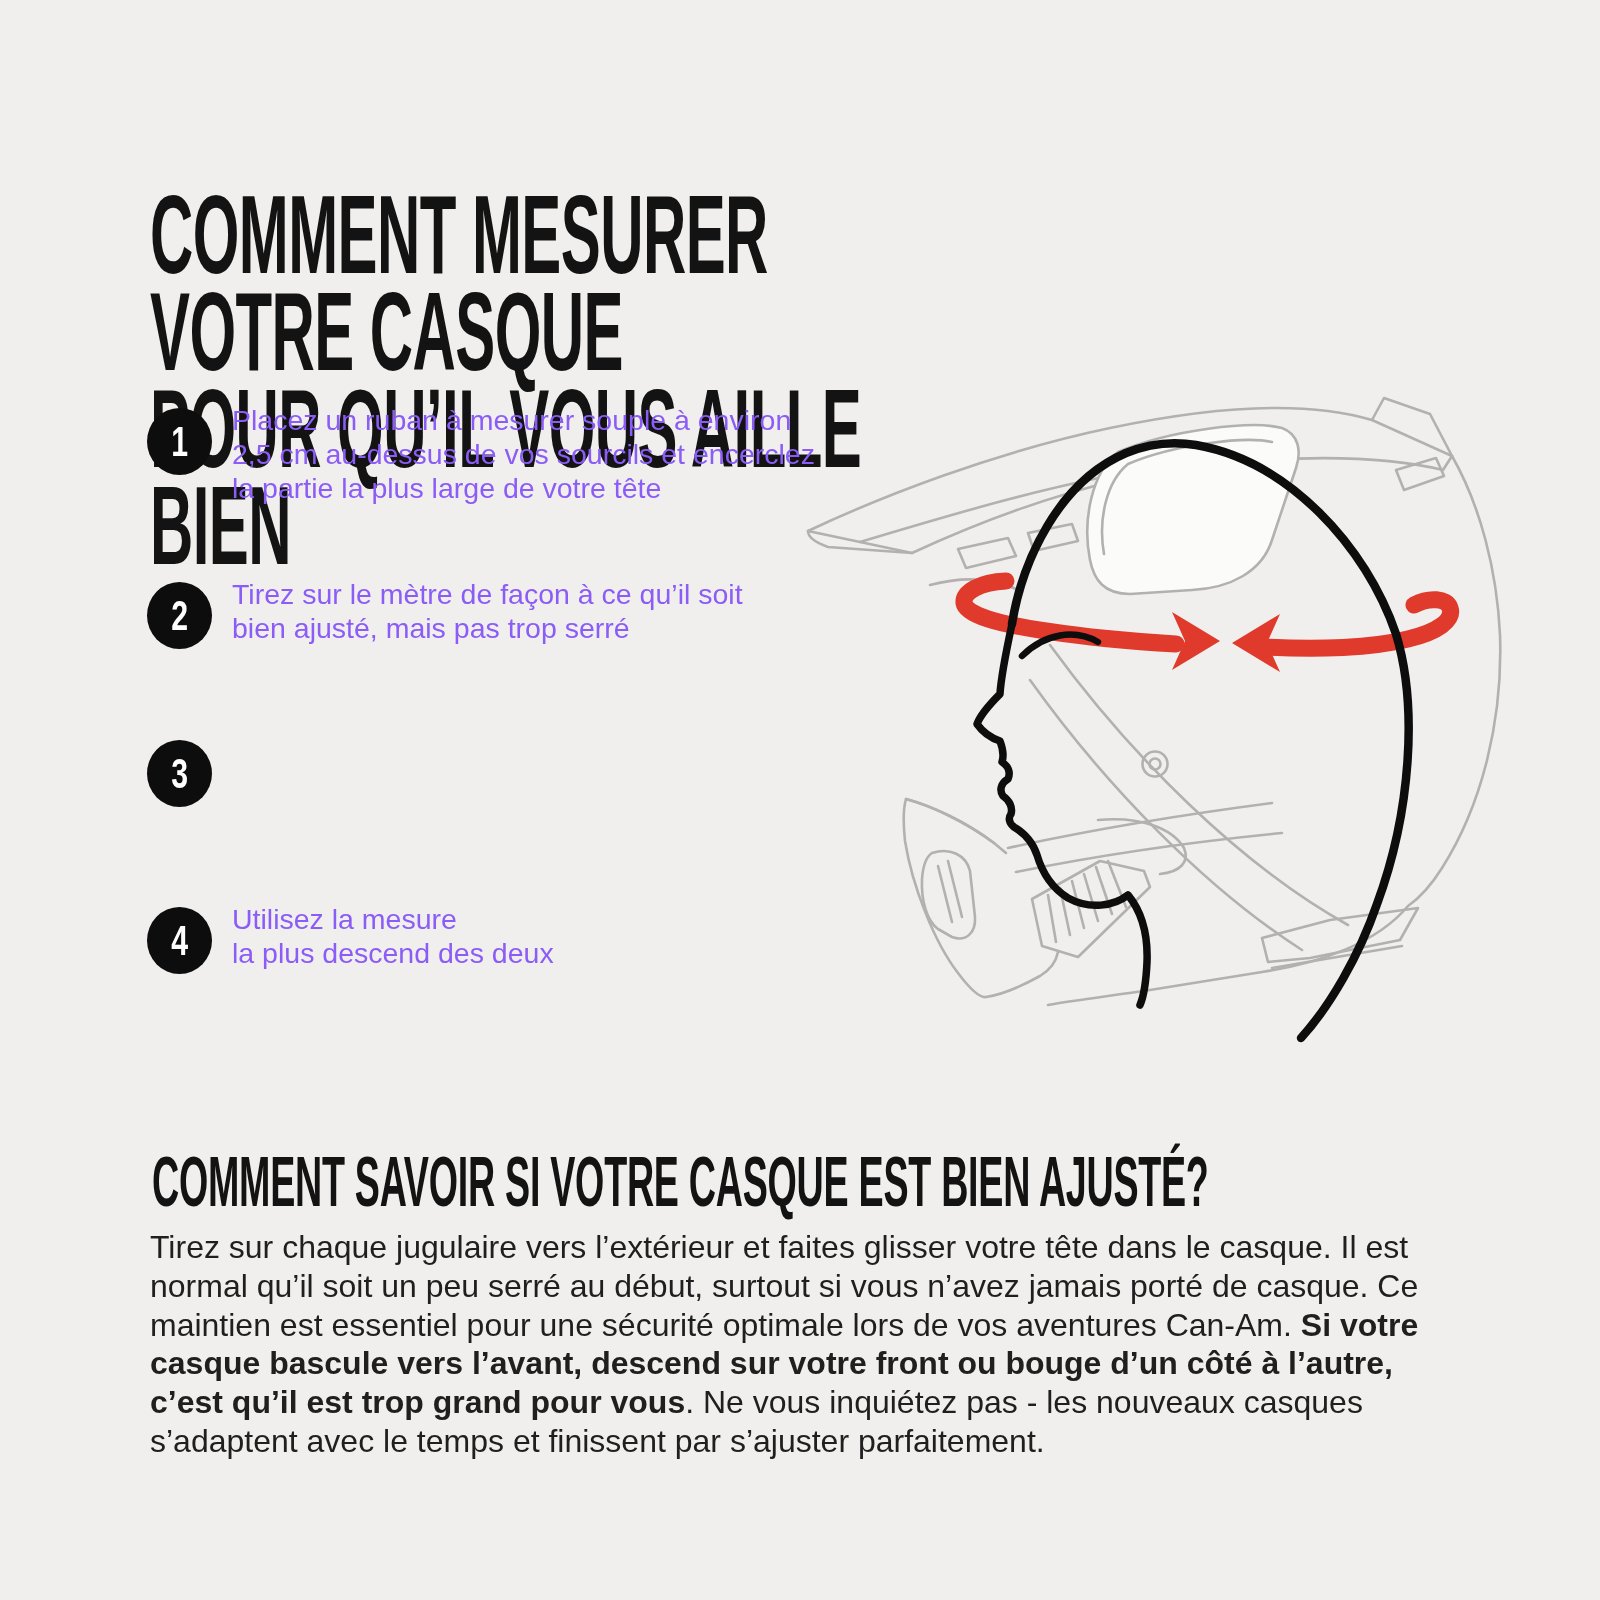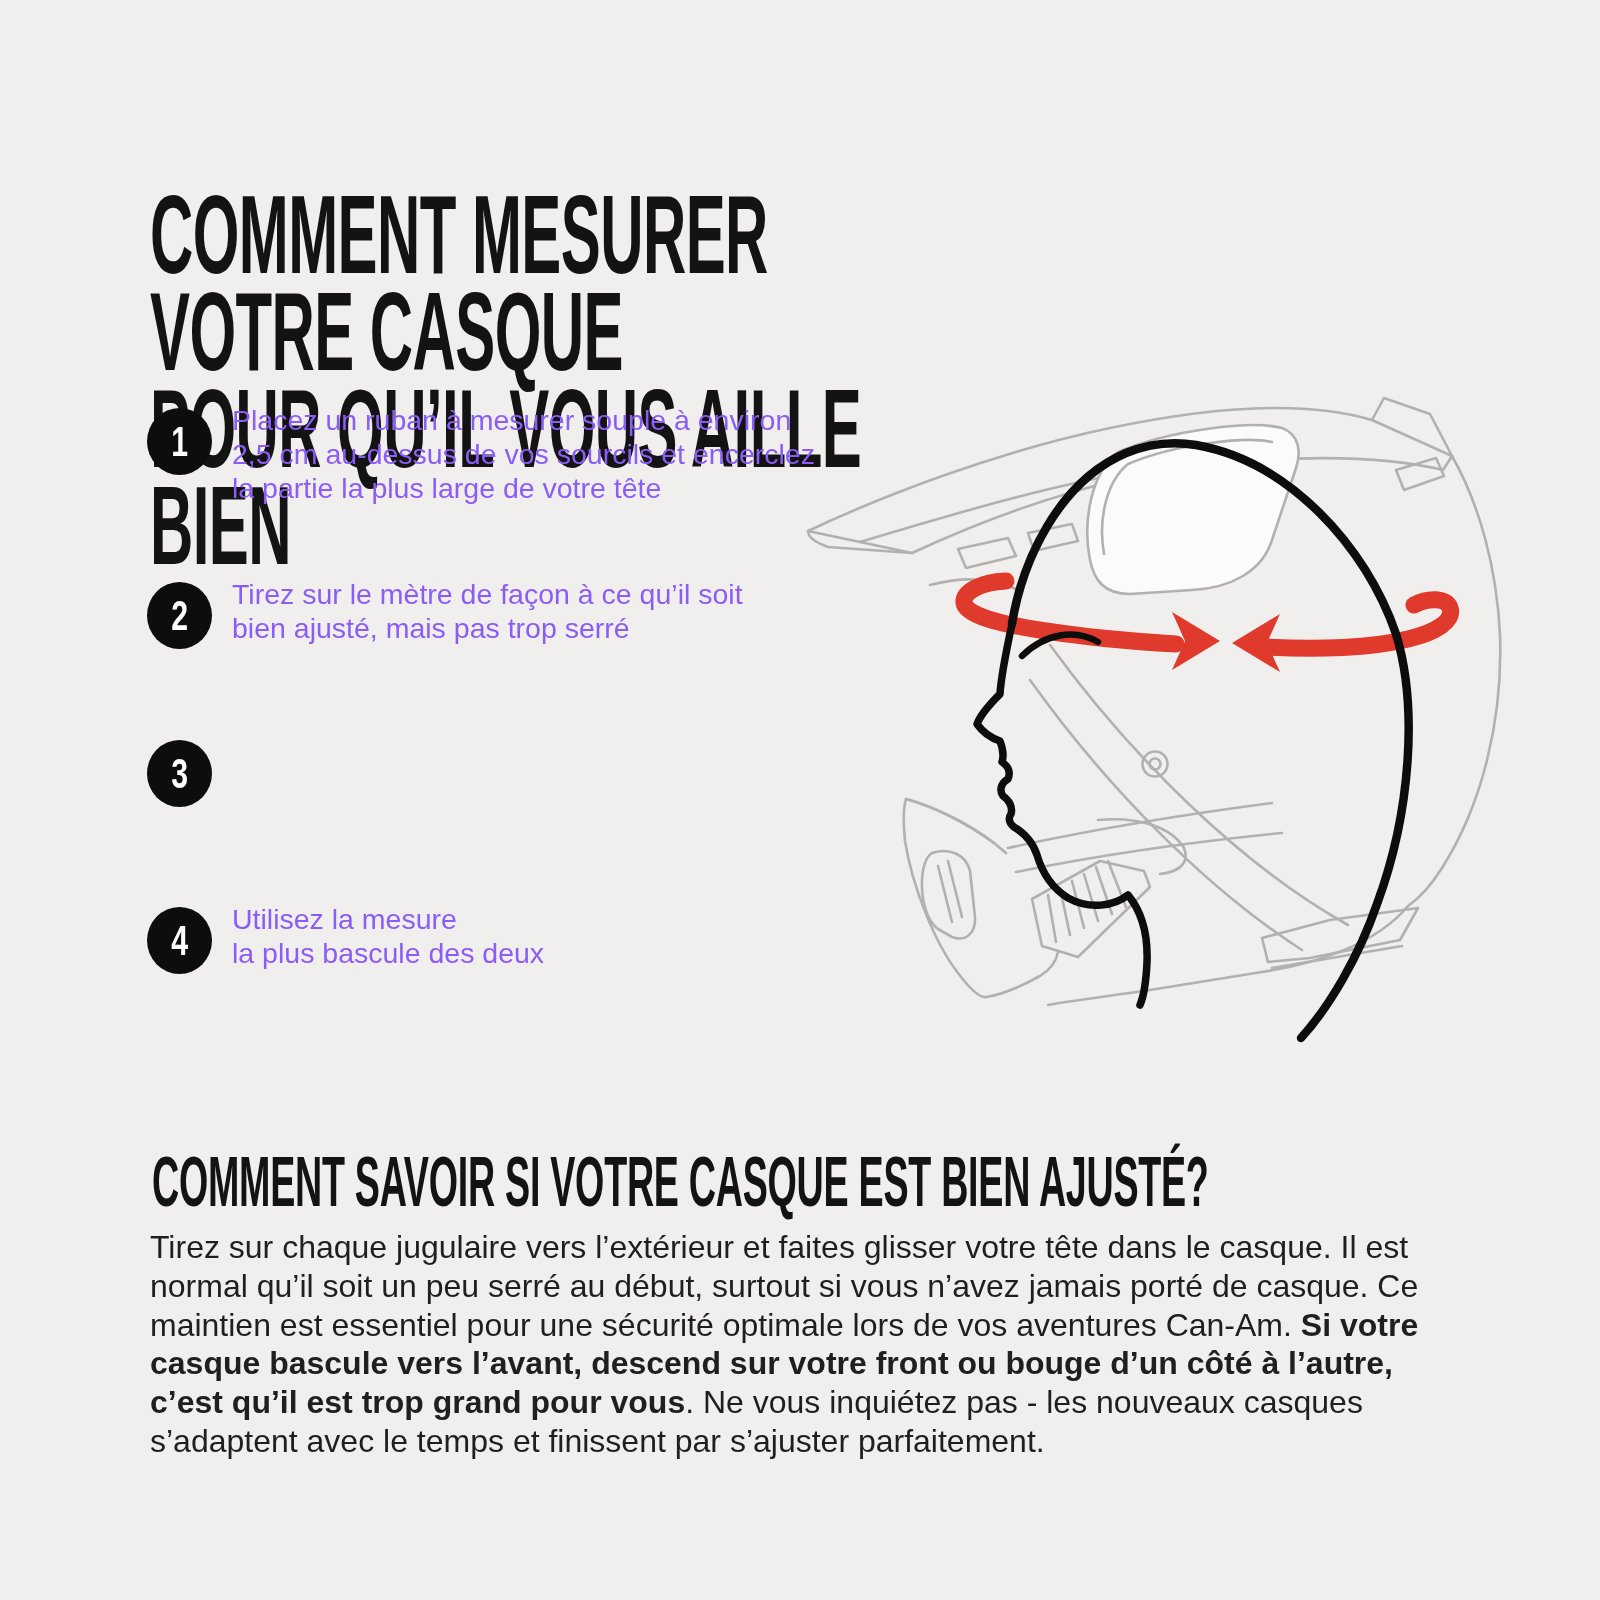--- a/index.html
+++ b/index.html
@@ -69,21 +69,21 @@
     <div class="step-badge">
       <span class="num">3</span>
     </div>
   </div>
 
   <div class="step" style="top:902px">
     <div class="step-badge">
       <span class="num">4</span>
     </div>
     <div class="step-text">Utilisez la mesure
-la plus bascule des deux</div>
+la plus descend des deux</div>
   </div>
 
   <svg class="illustration" width="780" height="700" viewBox="770 378 780 700">
 
     <g stroke="#b2b1b0" stroke-width="2.6" fill="none" stroke-linecap="round" stroke-linejoin="round">
 
       <path d="M 808 531 C 880 497 995 452 1110 428 C 1210 407 1305 400 1372 420 L 1452 456 L 1443 470
                C 1378 454 1295 456 1212 464 C 1098 476 992 516 912 553 L 828 547 C 814 542 808 537 808 531 Z"></path>
       <path d="M 808 531 L 860 542 L 912 553"></path>
       <path d="M 860 542 C 960 512 1060 482 1165 466"></path>

